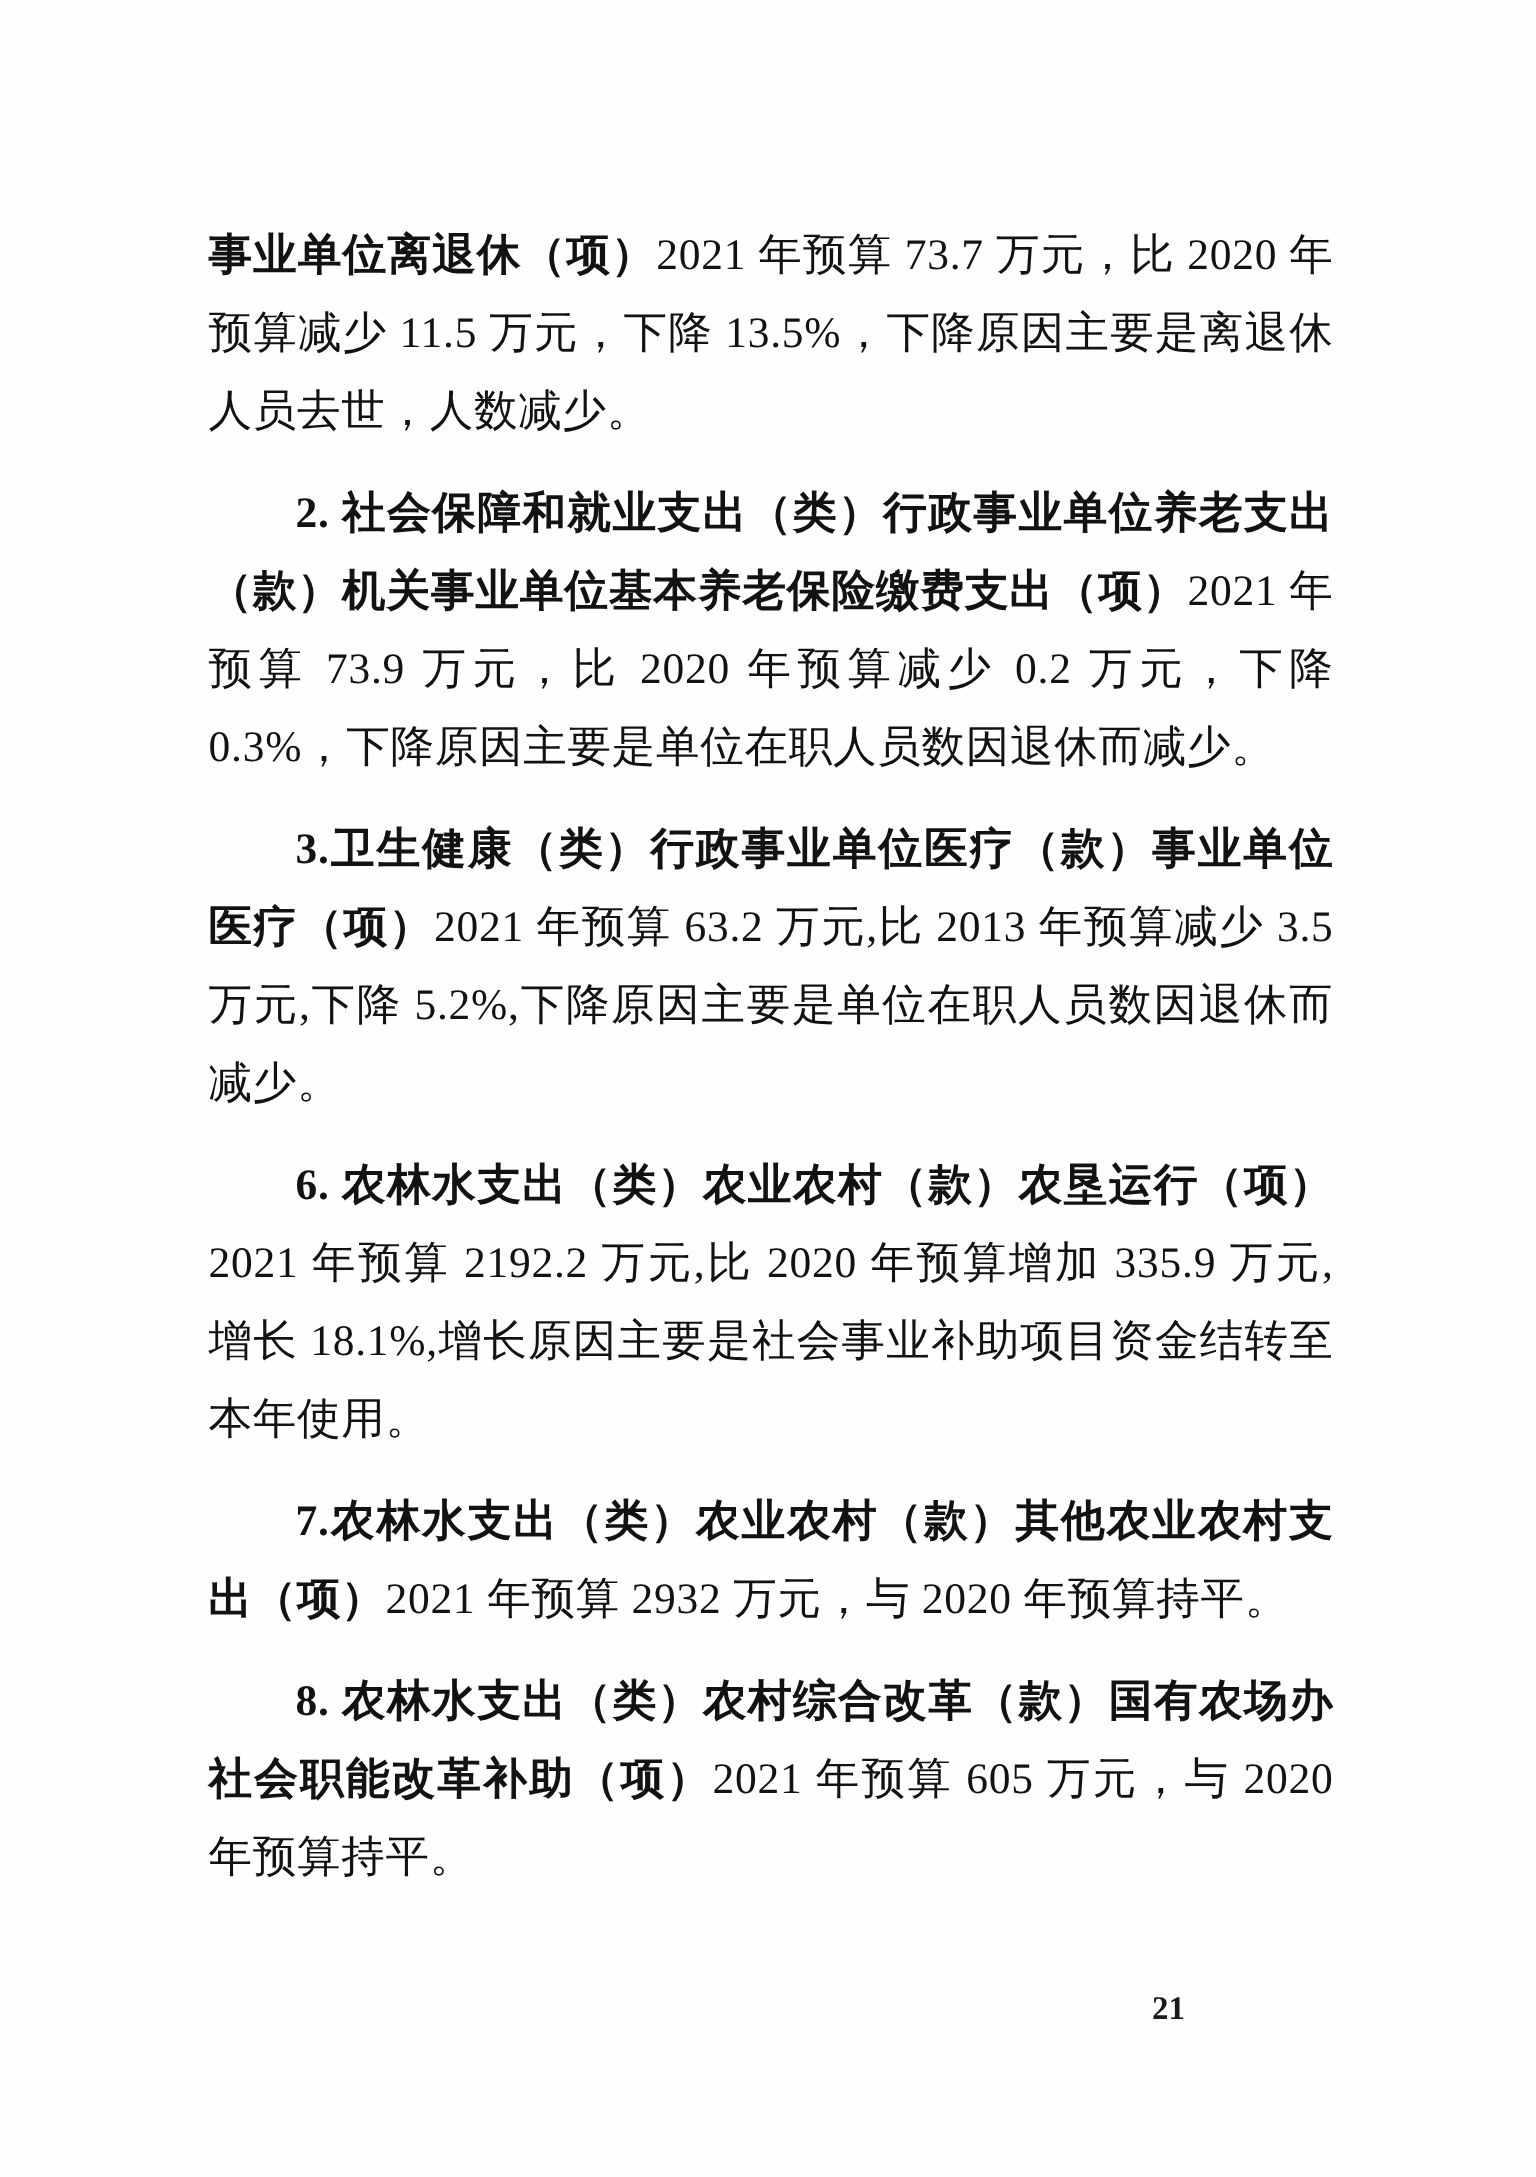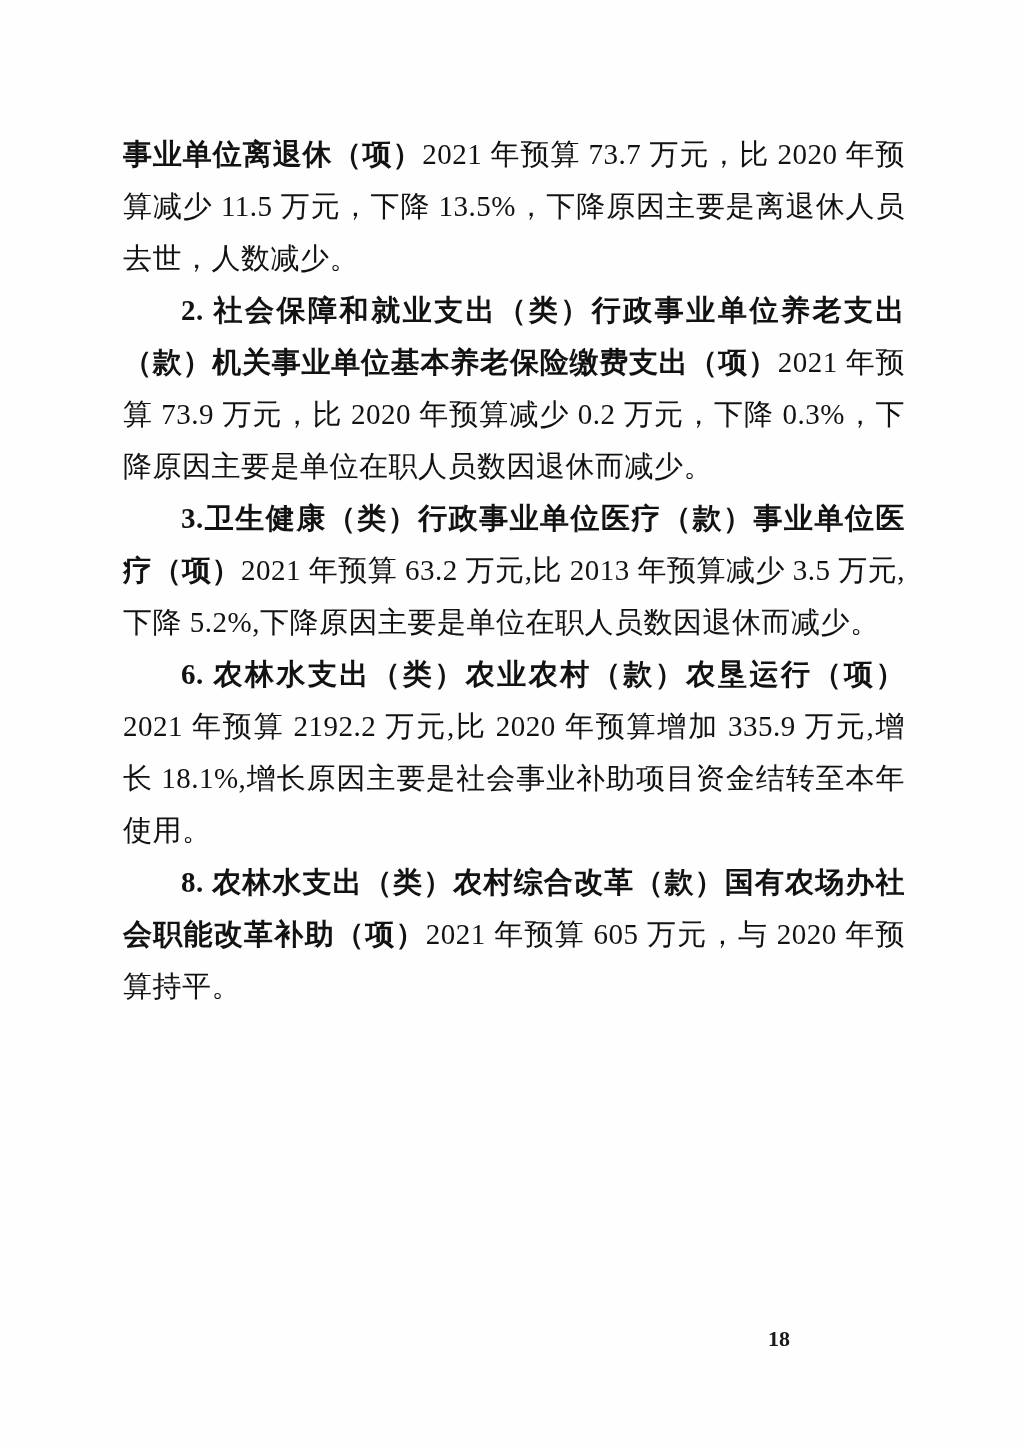--- a/index.html
+++ b/index.html
@@ -12,21 +12,21 @@
     overflow: hidden;
     font-family: "Liberation Serif", "DejaVu Serif", serif;
   }
   .content {
     position: absolute;
     left: 123px;
     top: 128px;
     width: 782px;
   }
   .para {
-    margin: 0;
+    margin: 16px;
     font-size: 29px;
     line-height: 52px;
     text-align: justify;
     letter-spacing: 0.5px;
   }
   .para.indent { text-indent: 58px; }
   .lead { font-weight: 700; }
   .rest { font-weight: 400; }
   .page-number {
     position: absolute;
@@ -54,21 +54,24 @@
     <p class="para indent">
       <span class="lead">3.卫生健康（类）行政事业单位医疗（款）事业单位医疗（项）</span><span class="rest">2021 年预算 63.2 万元,比 2013 年预算减少 3.5 万元,下降 5.2%,下降原因主要是单位在职人员数因退休而减少。</span>
     </p>
 
     <p class="para indent">
       <span class="lead">6. 农林水支出（类）农业农村（款）农垦运行（项）</span><span class="rest">2021 年预算 2192.2 万元,比 2020 年预算增加 335.9 万元,增长 18.1%,增长原因主要是社会事业补助项目资金结转至本年使用。</span>
     </p>
 
 
 
+    <p class="para indent">
+      <span class="lead">7.农林水支出（类）农业农村（款）其他农业农村支出（项）</span><span class="rest">2021 年预算 2932 万元，与 2020 年预算持平。</span>
+    </p>
 
     <p class="para indent">
       <span class="lead">8. 农林水支出（类）农村综合改革（款）国有农场办社会职能改革补助（项）</span><span class="rest">2021 年预算 605 万元，与 2020 年预算持平。</span>
     </p>
 
   </div>
 
-  <div class="page-number">18</div>
+  <div class="page-number">21</div>
 </div>
 
 </body></html>

